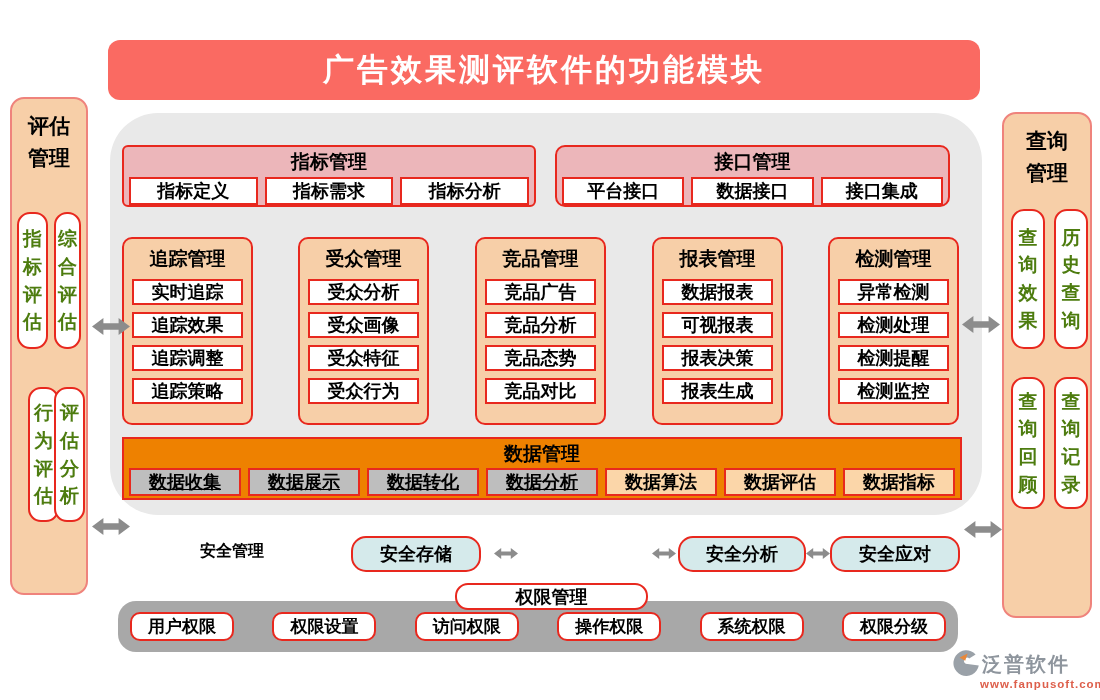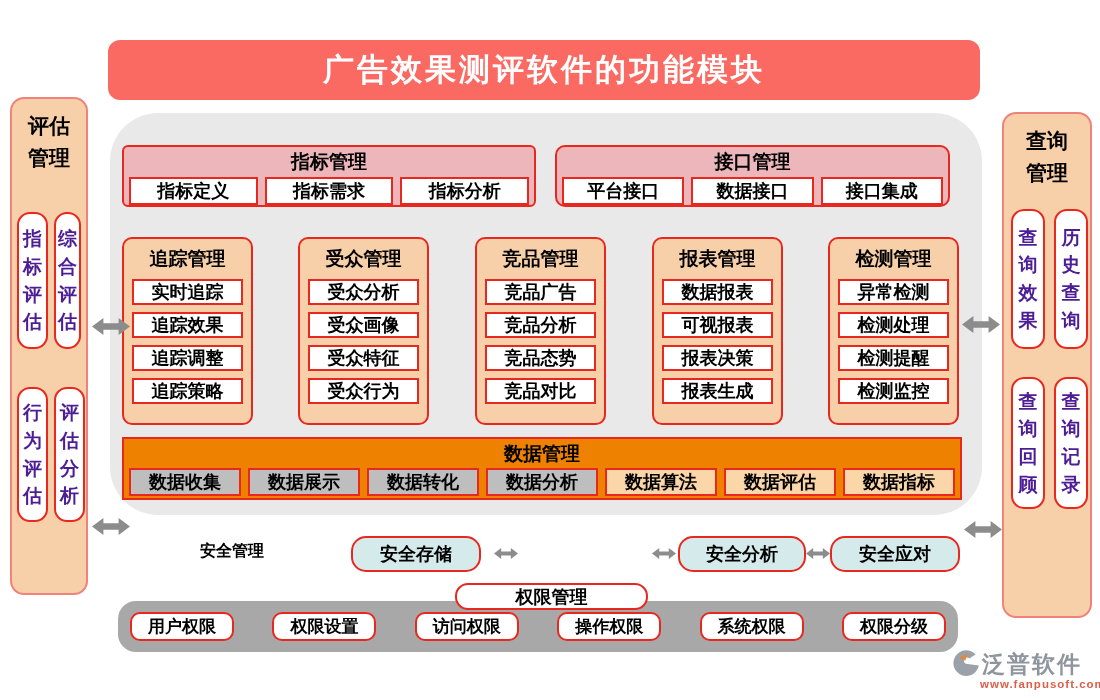--- a/index.html
+++ b/index.html
@@ -23,24 +23,24 @@
   .side-panel{position:absolute;background:var(--peach);
     border:2px solid var(--panel_border);border-radius:14px;}
   .side-panel.left{left:10px;top:97px;width:78px;height:498px;}
   .side-panel.right{left:1002px;top:112px;width:90px;height:506px;}
   .side-title{position:absolute;top:12px;left:0;right:0;display:flex;justify-content:center;
     font-weight:bold;font-size:21px;line-height:1.5;color:#000;}
   .side-title span{width:2.1em;text-align:center;word-break:break-all;}
   .vbox{position:absolute;background:#fff;border:2px solid var(--red_border);
     border-radius:13px;display:flex;align-items:center;justify-content:center;}
   .vbox span{width:1.05em;word-break:break-all;text-align:center;font-weight:bold;
-    font-size:19px;line-height:1.45;color:#4c1d95;}
+    font-size:19px;line-height:1.45;color:#4d7c0f;}
   .lp-a{left:5px; top:113px;width:31px;height:137px;}
   .lp-b{left:42px;top:113px;width:27px;height:137px;}
-  .lp-c{left:5px; top:288px;width:31px;height:135px;}
+  .lp-c{left:16px; top:288px;width:31px;height:135px;}
   .lp-d{left:42px;top:288px;width:31px;height:135px;}
   .rp-a{left:7px; top:95px; width:34px;height:140px;}
   .rp-b{left:50px;top:95px; width:34px;height:140px;}
   .rp-c{left:7px; top:263px;width:34px;height:132px;}
   .rp-d{left:50px;top:263px;width:34px;height:132px;}
 
   
   .group-pink{position:absolute;top:145px;height:62px;background:var(--pink);
     border:2px solid var(--red_border);border-radius:10px;display:flex;flex-direction:column;}
   .group-pink.g1{left:122px;width:414px;border-radius:6px;}
@@ -54,21 +54,21 @@
   .col{position:absolute;top:237px;width:131px;height:188px;background:var(--peach);
     border:2px solid var(--red_border);border-radius:10px;}
   .col .group-title{padding-top:7px;}
   .col .chip{display:flex;margin:7px 8px 0 8px;height:26px;}
   .c1{left:122px;} .c2{left:298px;} .c3{left:475px;} .c4{left:652px;} .c5{left:828px;}
 
   
   .data-bar{position:absolute;left:122px;top:437px;width:840px;height:63px;
     background:var(--orange);border:2px solid var(--red_border);display:flex;flex-direction:column;}
   .data-bar .group-items{padding:1px 5px 5px 5px;}
-  .chip.gray{background:var(--gray_chip);}
+  .chip.gray{background:var(--gray_chip);text-decoration:underline;}
   .chip.peach{background:var(--peach_chip);}
 
   
   .sec-label{position:absolute;left:200px;top:541px;font-weight:bold;font-size:16px;color:#000;}
   .sec-box{position:absolute;top:536px;height:36px;width:130px;background:var(--cyan);
     border:2px solid var(--red_border);border-radius:15px;display:flex;align-items:center;
     justify-content:center;font-weight:bold;font-size:18px;color:#000;}
   .s1{left:351px;} .s2{left:520px;width:128px;} .s3{left:678px;width:128px;} .s4{left:830px;}
 
   
@@ -89,21 +89,21 @@
   .a-left-bot{left:92px;top:517px;width:38px;height:19px;}
   .a-right-top{left:962px;top:315px;width:38px;height:19px;}
   .a-right-bot{left:964px;top:520px;width:38px;height:19px;}
   .a-sec{top:545px;width:24px;height:17px;}
   .as1{left:494px;} .as2{left:652px;} .as3{left:806px;}
 
   
   .logo{position:absolute;left:950px;top:648px;width:148px;}
   .logo-row{display:flex;align-items:center;}
   .logo-icon{width:32px;height:32px;flex:0 0 32px;}
-  .logo-name{font-weight:bold;font-size:23px;color:var(--logo_gray);letter-spacing:2px;}
+  .logo-name{font-weight:bold;font-size:20px;color:var(--logo_gray);letter-spacing:2px;}
   .logo-url{font-size:11.5px;color:var(--logo_url);letter-spacing:1px;margin:-2px 0 0 30px;
     font-family:"Liberation Sans","DejaVu Sans",sans-serif;font-weight:bold;}
 </style>
 </head>
 <body>
 
 <div class="canvas">
 
   <div class="banner">
     <span>广告效果测评软件的功能模块</span>

